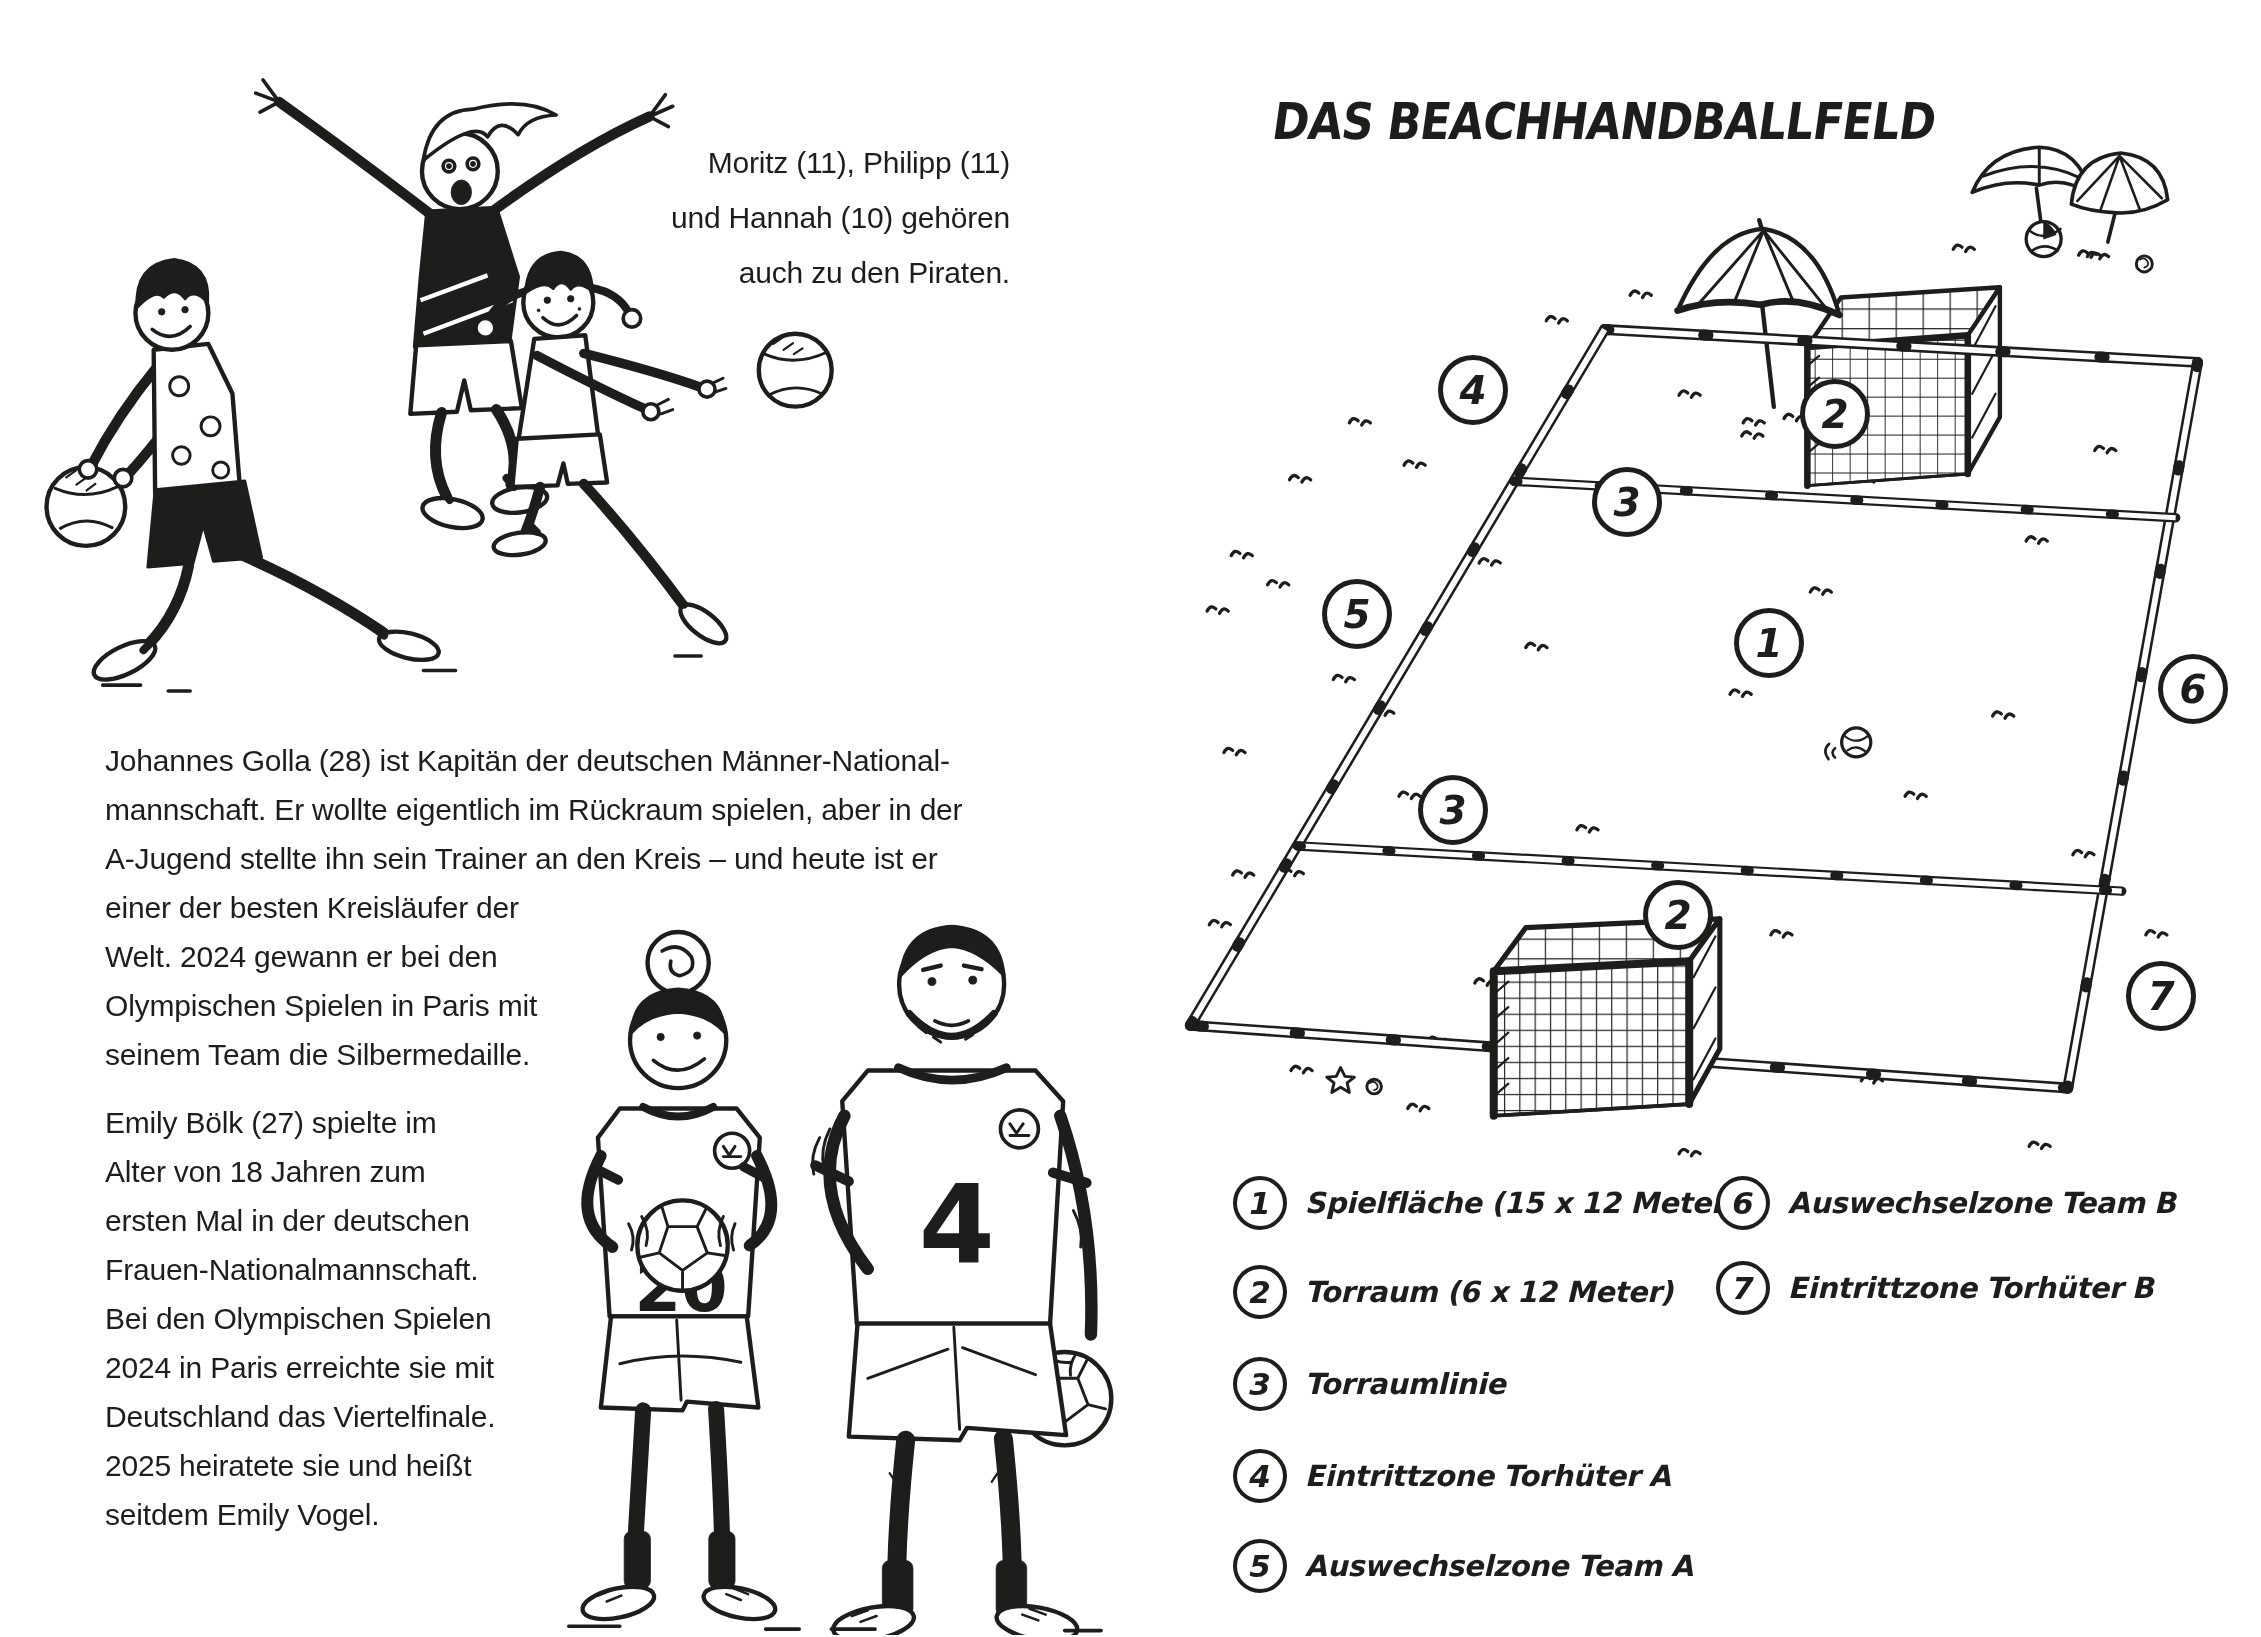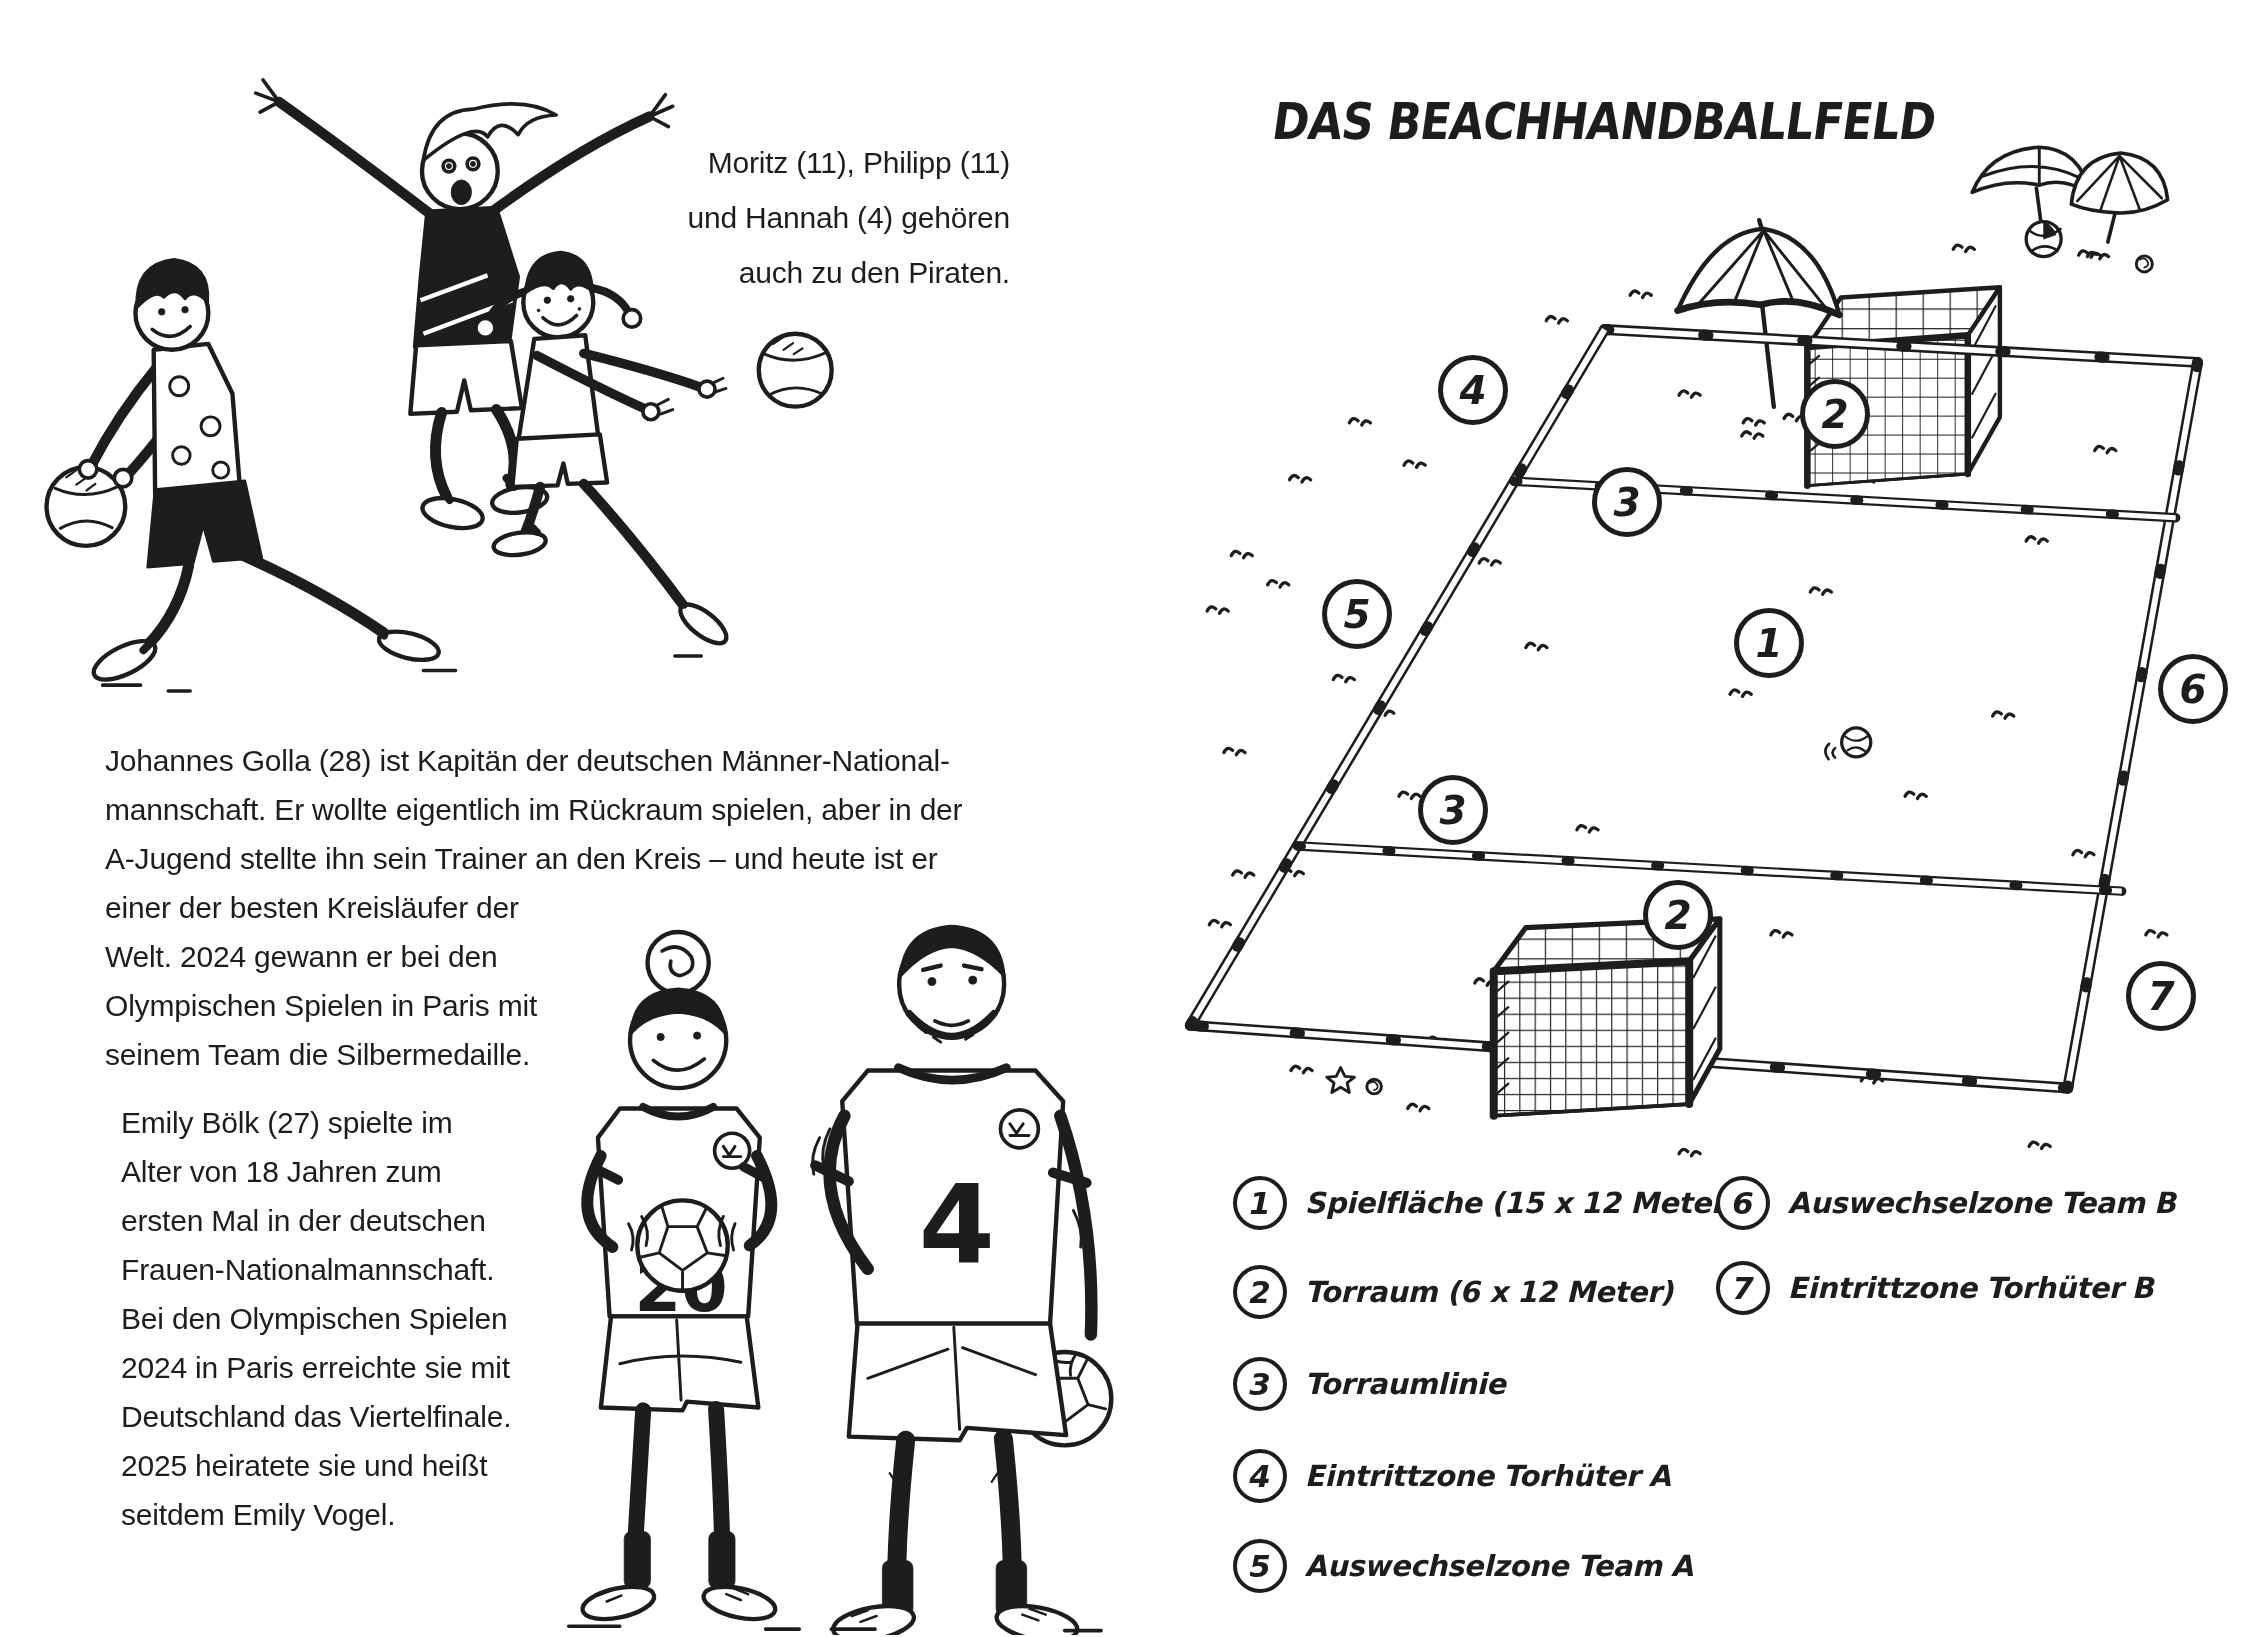--- a/index.html
+++ b/index.html
@@ -37,33 +37,33 @@
     font-family:"DejaVu Sans", sans-serif; font-weight:bold; font-style:italic;
     font-size:29px; letter-spacing:-0.4px; white-space:nowrap; transform:skewX(-2deg);
   }
 </style>
 </head>
 <body>
 
 <div class="page">
 
   <div class="txt right" style="right:1251px; top:135px;">Moritz (11), Philipp (11)
-und Hannah (4) gehören
+und Hannah (10) gehören
 auch zu den Piraten.</div>
 
 
   <div class="txt" style="left:105px; top:736px;">Johannes Golla (28) ist Kapitän der deutschen Männer-National-
 mannschaft. Er wollte eigentlich im Rückraum spielen, aber in der
 A-Jugend stellte ihn sein Trainer an den Kreis – und heute ist er
 einer der besten Kreisläufer der
 Welt. 2024 gewann er bei den
 Olympischen Spielen in Paris mit
 seinem Team die Silbermedaille.</div>
 
-  <div class="txt" style="left:105px; top:1098px;margin-left:16px;">Emily Bölk (27) spielte im
+  <div class="txt" style="left:105px; top:1098px;">Emily Bölk (27) spielte im
 Alter von 18 Jahren zum
 ersten Mal in der deutschen
 Frauen-Nationalmannschaft.
 Bei den Olympischen Spielen
 2024 in Paris erreichte sie mit
 Deutschland das Viertelfinale.
 2025 heiratete sie und heißt
 seitdem Emily Vogel.</div>
 
   <svg style="left:14.6px; top:29px;" width="846" height="678" viewBox="0 0 1160 930">

